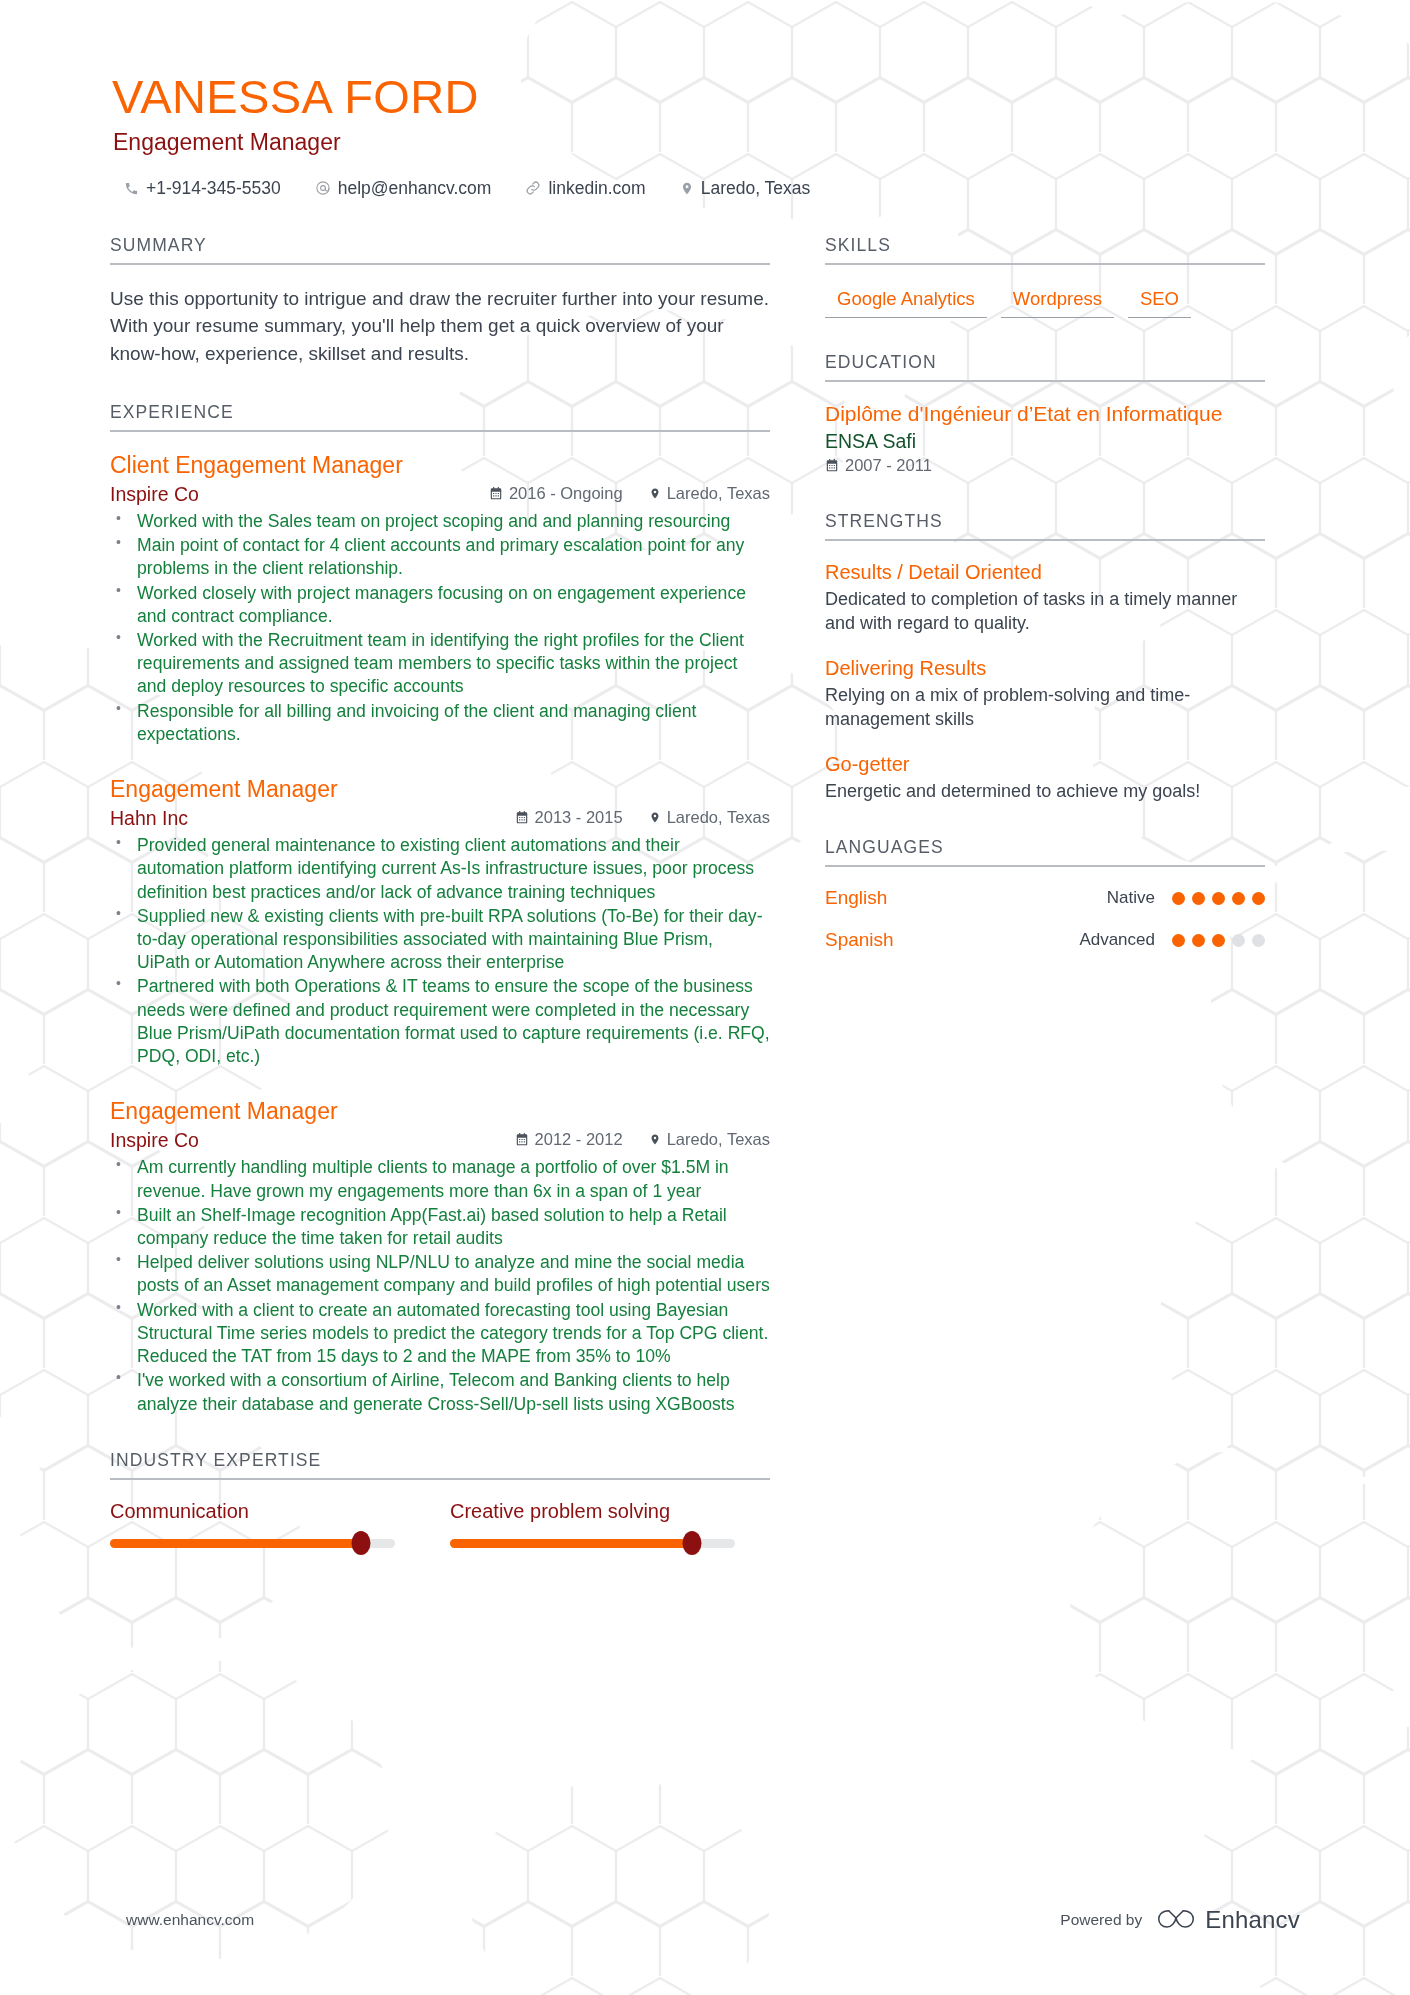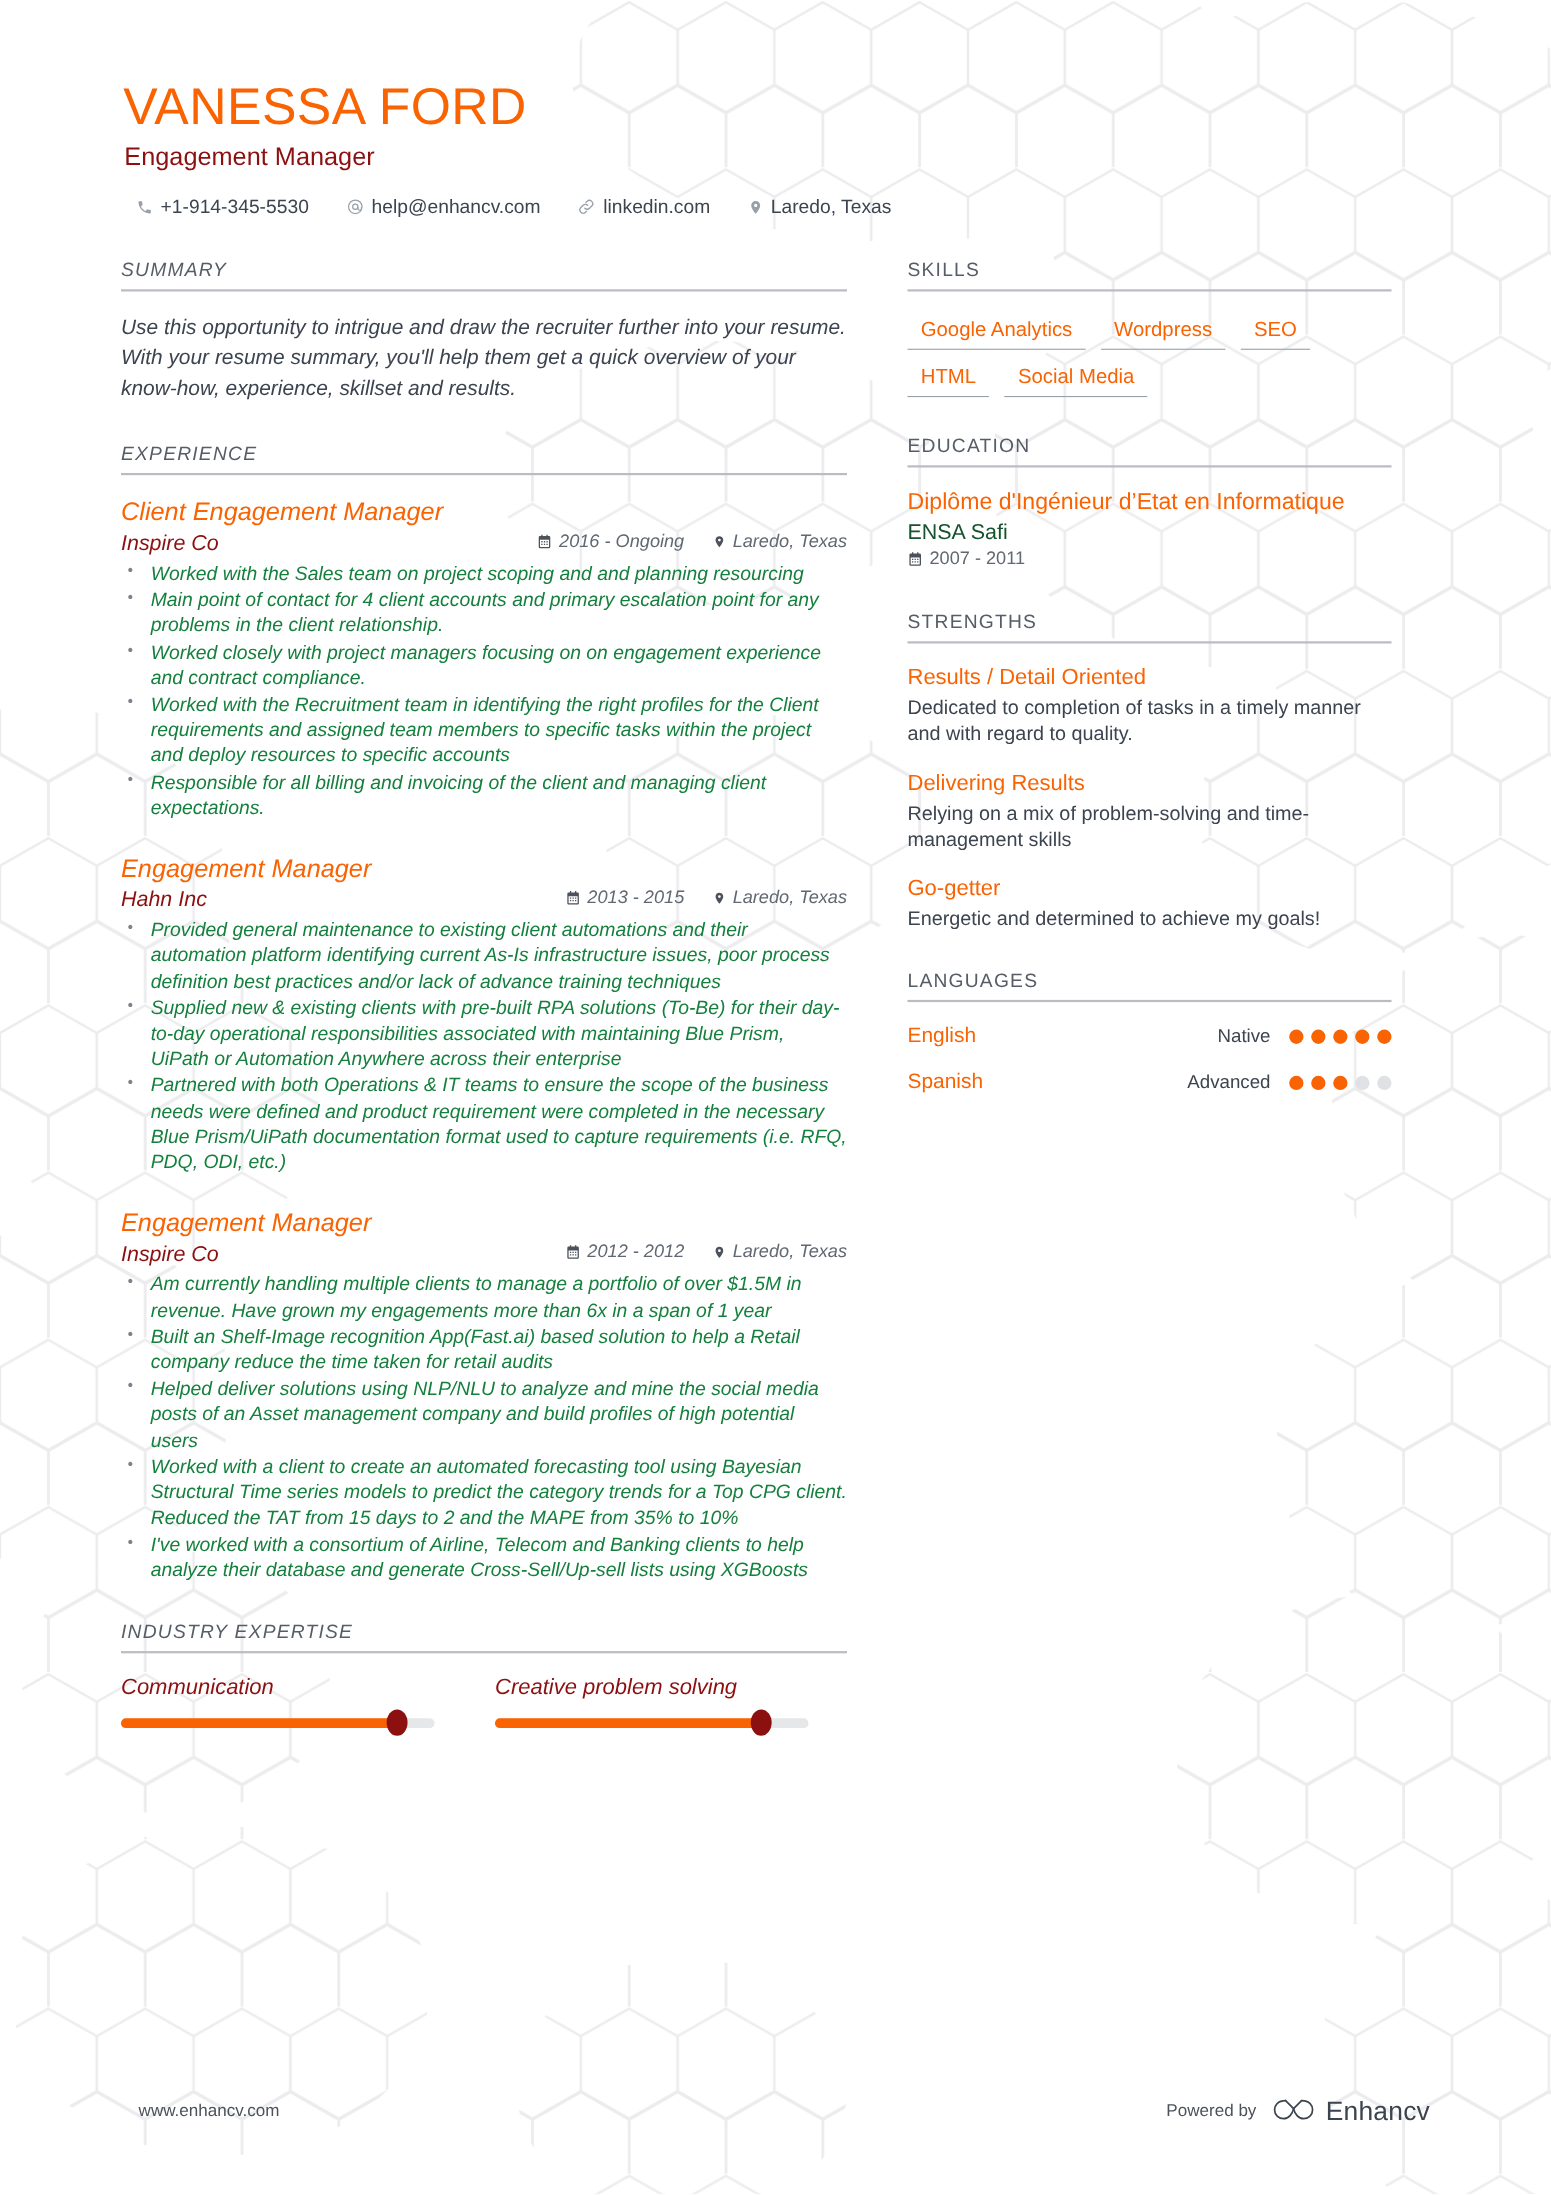--- a/index.html
+++ b/index.html
@@ -65,21 +65,21 @@
     color: #9aa0a8;
     display: inline-flex;
     align-items: center;
   }
 
   .cols {
     display: flex;
     margin-top: 36px;
     align-items: flex-start;
   }
-  .col-left { width: 660px; flex: none; font-style: italic; }
+  .col-left { width: 660px; flex: none; }
   .col-gap  { width: 55px; flex: none; }
   .col-right{ width: 440px; flex: none; }
 
   .sec-title {
     font-size: 17.5px;
     letter-spacing: 1.1px;
     color: #565d66;
     font-weight: 400;
     padding-bottom: 7px;
     border-bottom: 2px solid #b9bcc0;
@@ -510,24 +510,20 @@
       <div class="col-right">
 
         <div class="sec">
           <div class="sec-title">SKILLS</div>
           <div class="skill-rows">
             <div class="skill-line">
               <span class="skill-tag">Google Analytics</span>
               <span class="skill-tag">Wordpress</span>
               <span class="skill-tag">SEO</span>
             </div>
-            <div class="skill-line">
-              <span class="skill-tag">HTML</span>
-              <span class="skill-tag">Social Media</span>
-            </div>
           </div>
         </div>
 
         <div class="sec">
           <div class="sec-title">EDUCATION</div>
           <div>
             <div class="edu-degree">Diplôme d'Ingénieur d’Etat en Informatique</div>
             <div class="edu-school">ENSA Safi</div>
             <div class="edu-dates">
               <span class="ci">

